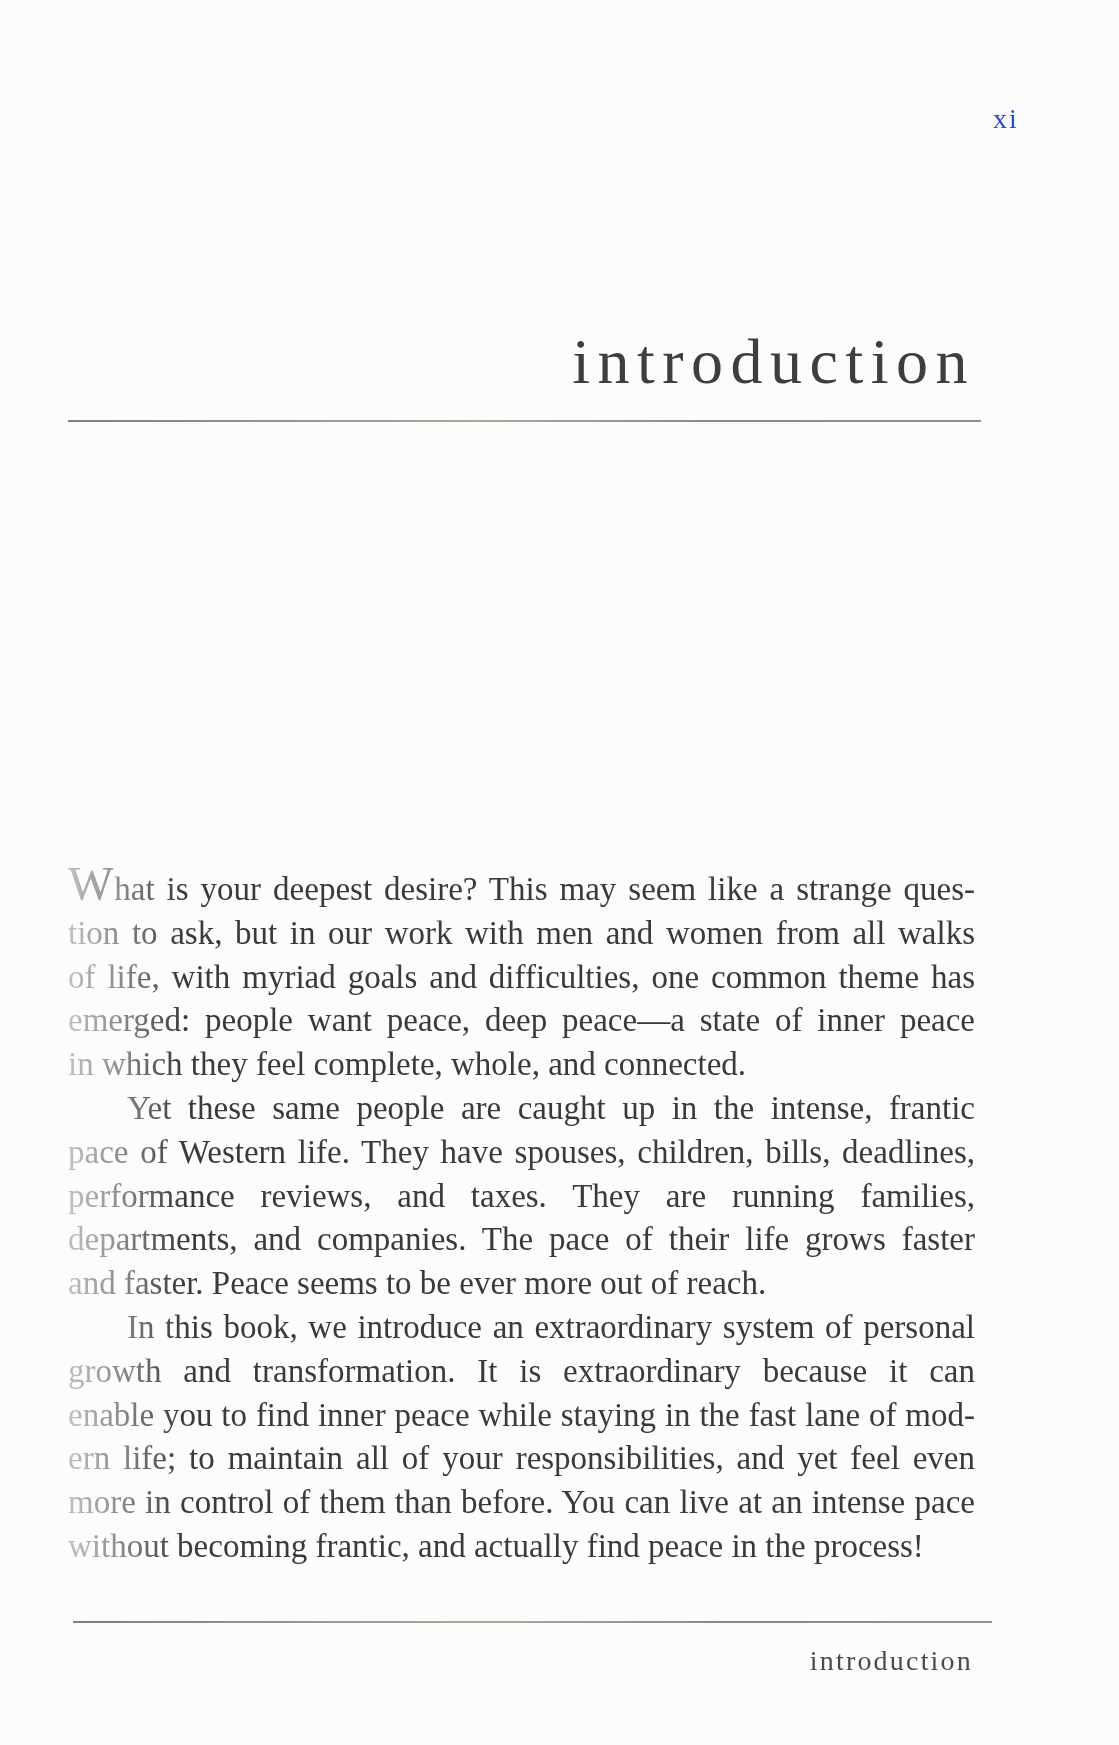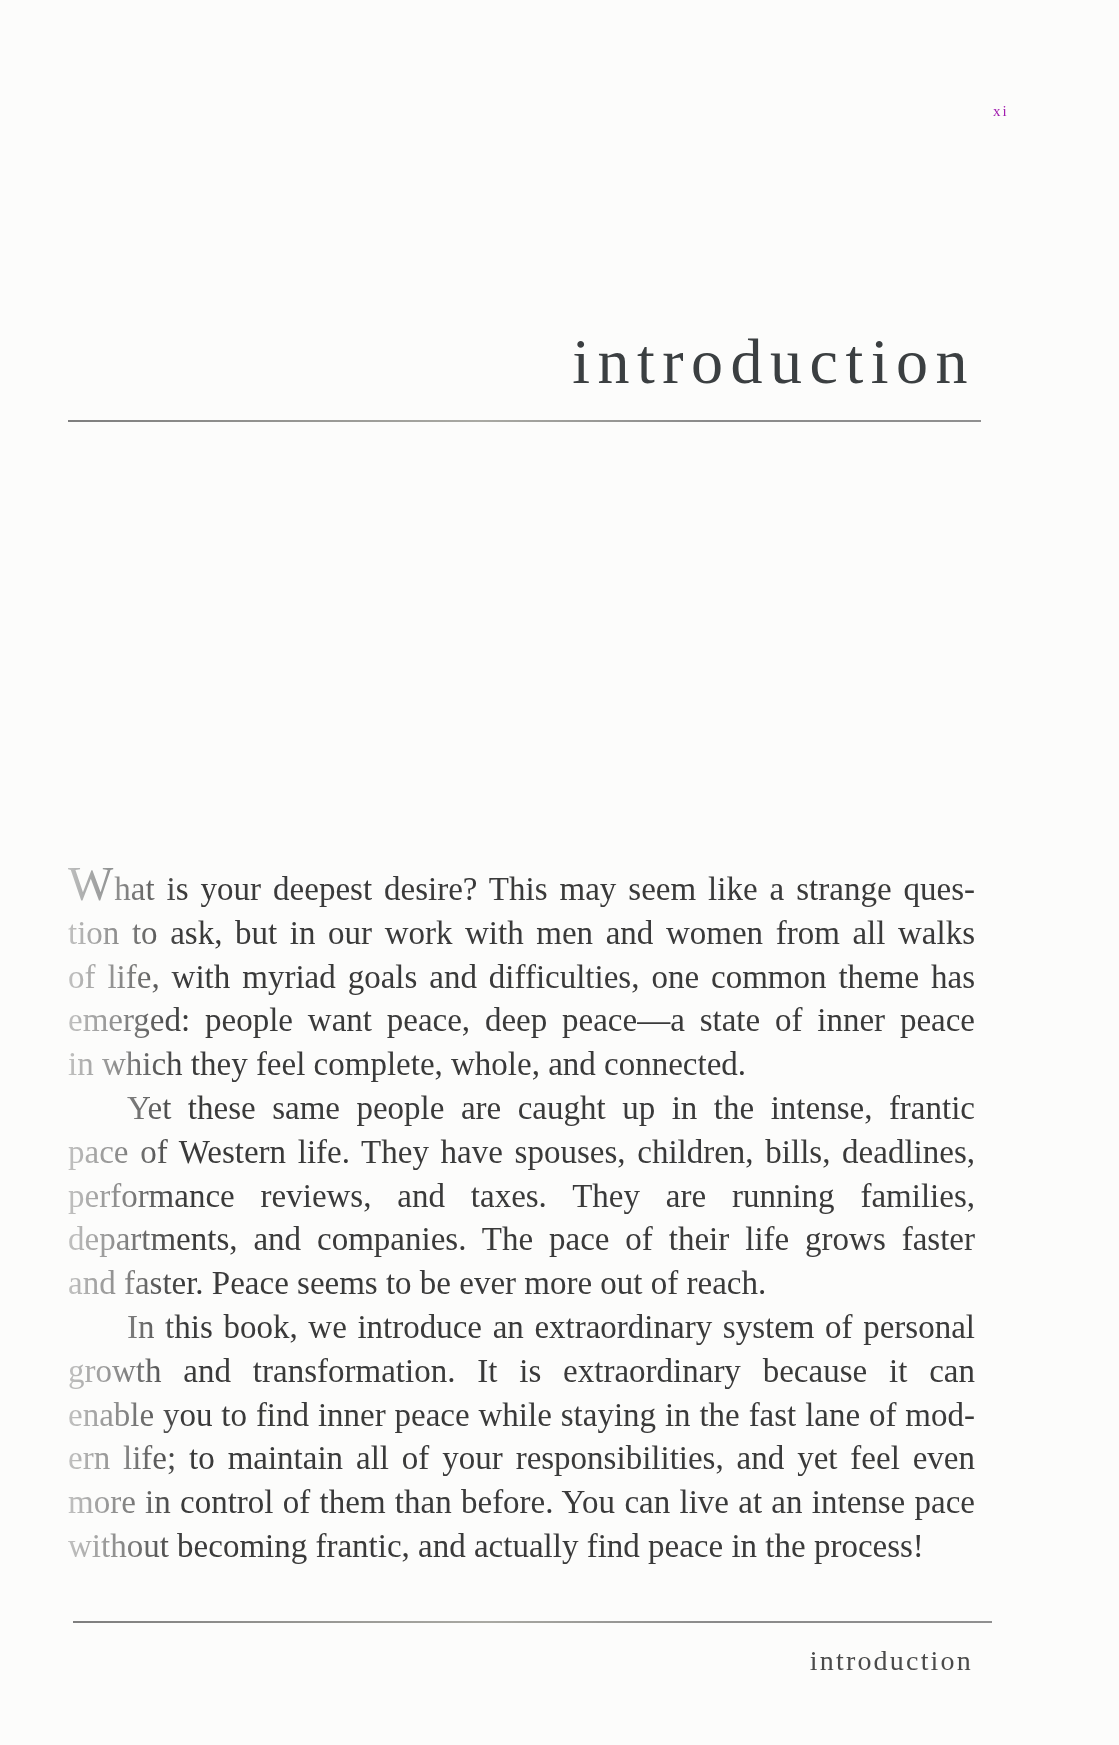--- a/index.html
+++ b/index.html
@@ -12,23 +12,23 @@
     width: 1119px;
     height: 1745px;
     background: #fcfcfb;
     font-family: "Liberation Serif", serif;
     overflow: hidden;
   }
   .folio {
     position: absolute;
     left: 993px;
     top: 103px;
-    font-size: 15px;
+    font-size: 28px;
     letter-spacing: 2px;
-    color: #a21caf;
+    color: #1d4ed8;
   }
   .chapter-title {
     position: absolute;
     right: 144px;
     top: 330px;
     font-size: 64px;
     line-height: 1;
     letter-spacing: 7.5px;
     color: #3b3f41;
     white-space: nowrap;

